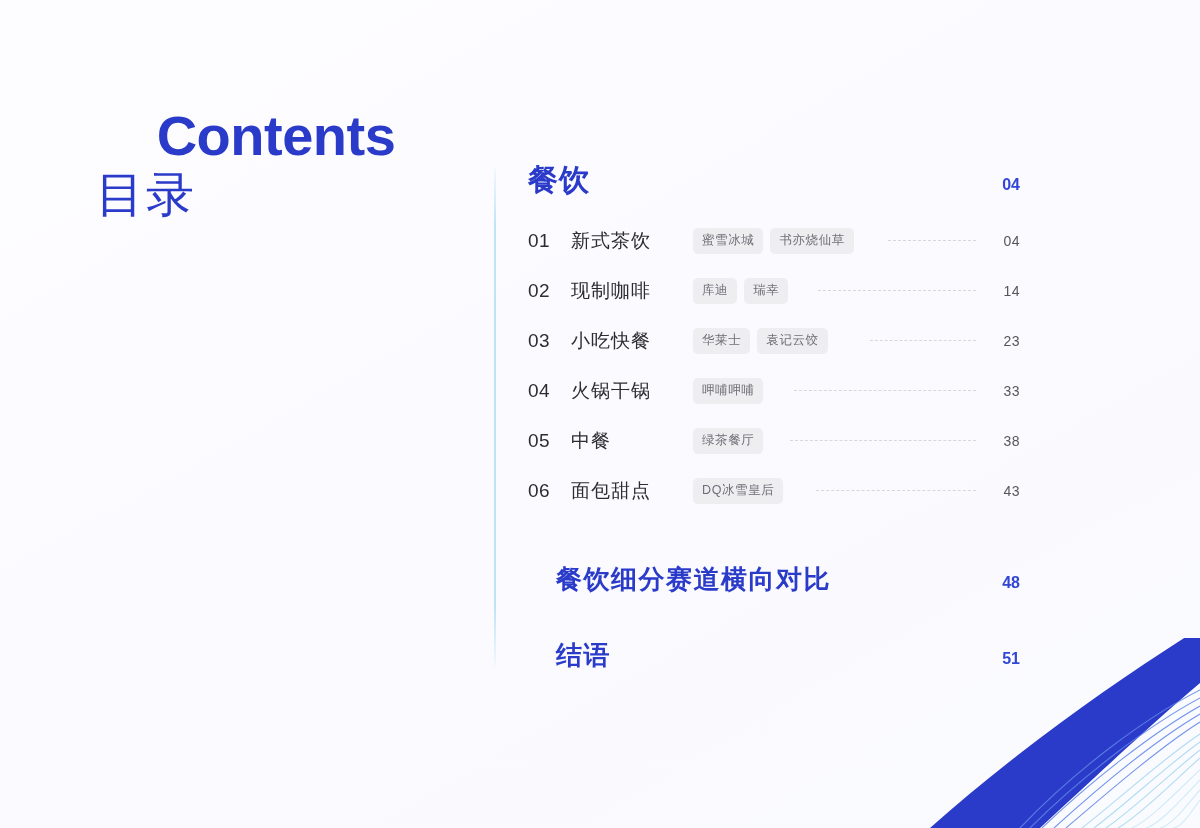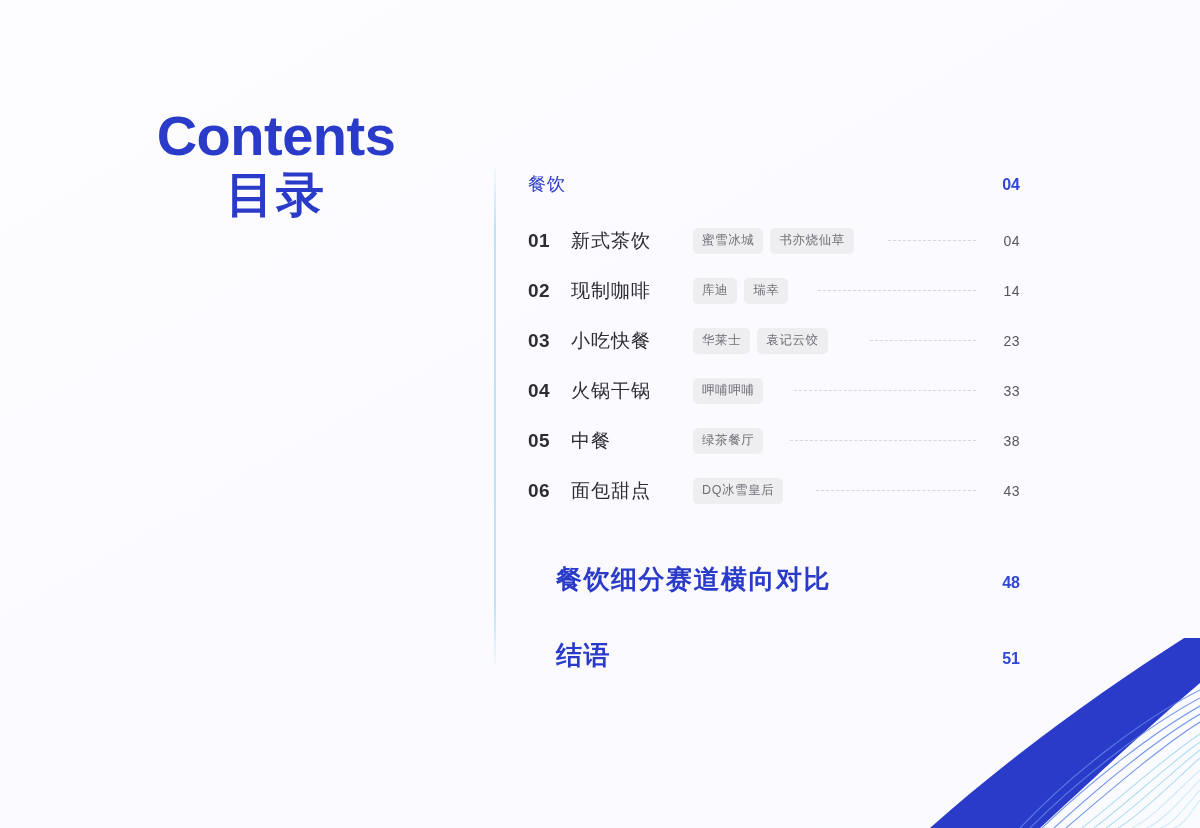--- a/index.html
+++ b/index.html
@@ -36,26 +36,25 @@
     font-weight: 700;
     letter-spacing: -0.5px;
     color: #2b3bc9;
     margin: 0 0 6px 0;
     white-space: nowrap;
     text-align: center;
   }
   .title-cn {
     font-size: 48px;
     line-height: 1.05;
-    font-weight: 700;
+    font-weight: 400;
     letter-spacing: 2px;
     color: #2b3bc9;
     margin: 0;
     white-space: nowrap;
-    text-align: center;
   }
 
   
   .divider {
     position: absolute;
     left: 494px;
     top: 168px;
     width: 2px;
     height: 498px;
     background: linear-gradient(to bottom,
@@ -74,47 +73,46 @@
     width: 492px;
   }
 
   .section-head {
     display: flex;
     align-items: baseline;
     justify-content: space-between;
     height: 42px;
   }
   .section-head .sec-title {
-    font-size: 18px;
-    font-weight: 400;
+    font-size: 30px;
+    font-weight: 700;
     color: #2b3bc9;
     letter-spacing: 1px;
     white-space: nowrap;
-    margin-top: 12px;
   }
   .section-head .sec-page {
     font-size: 16px;
     font-weight: 700;
     color: #3246d6;
     min-width: 26px;
     text-align: right;
   }
 
   .items {
     margin-top: 14px;
   }
 
   .toc-row {
     display: flex;
     align-items: center;
     height: 50px;
   }
   .row-num {
     font-size: 19px;
-    font-weight: 700;
+    font-weight: 400;
     color: #2c2c33;
     width: 34px;
     flex: 0 0 34px;
     letter-spacing: 0.5px;
   }
   .row-label {
     font-size: 19px;
     font-weight: 500;
     color: #2c2c33;
     letter-spacing: 1px;

